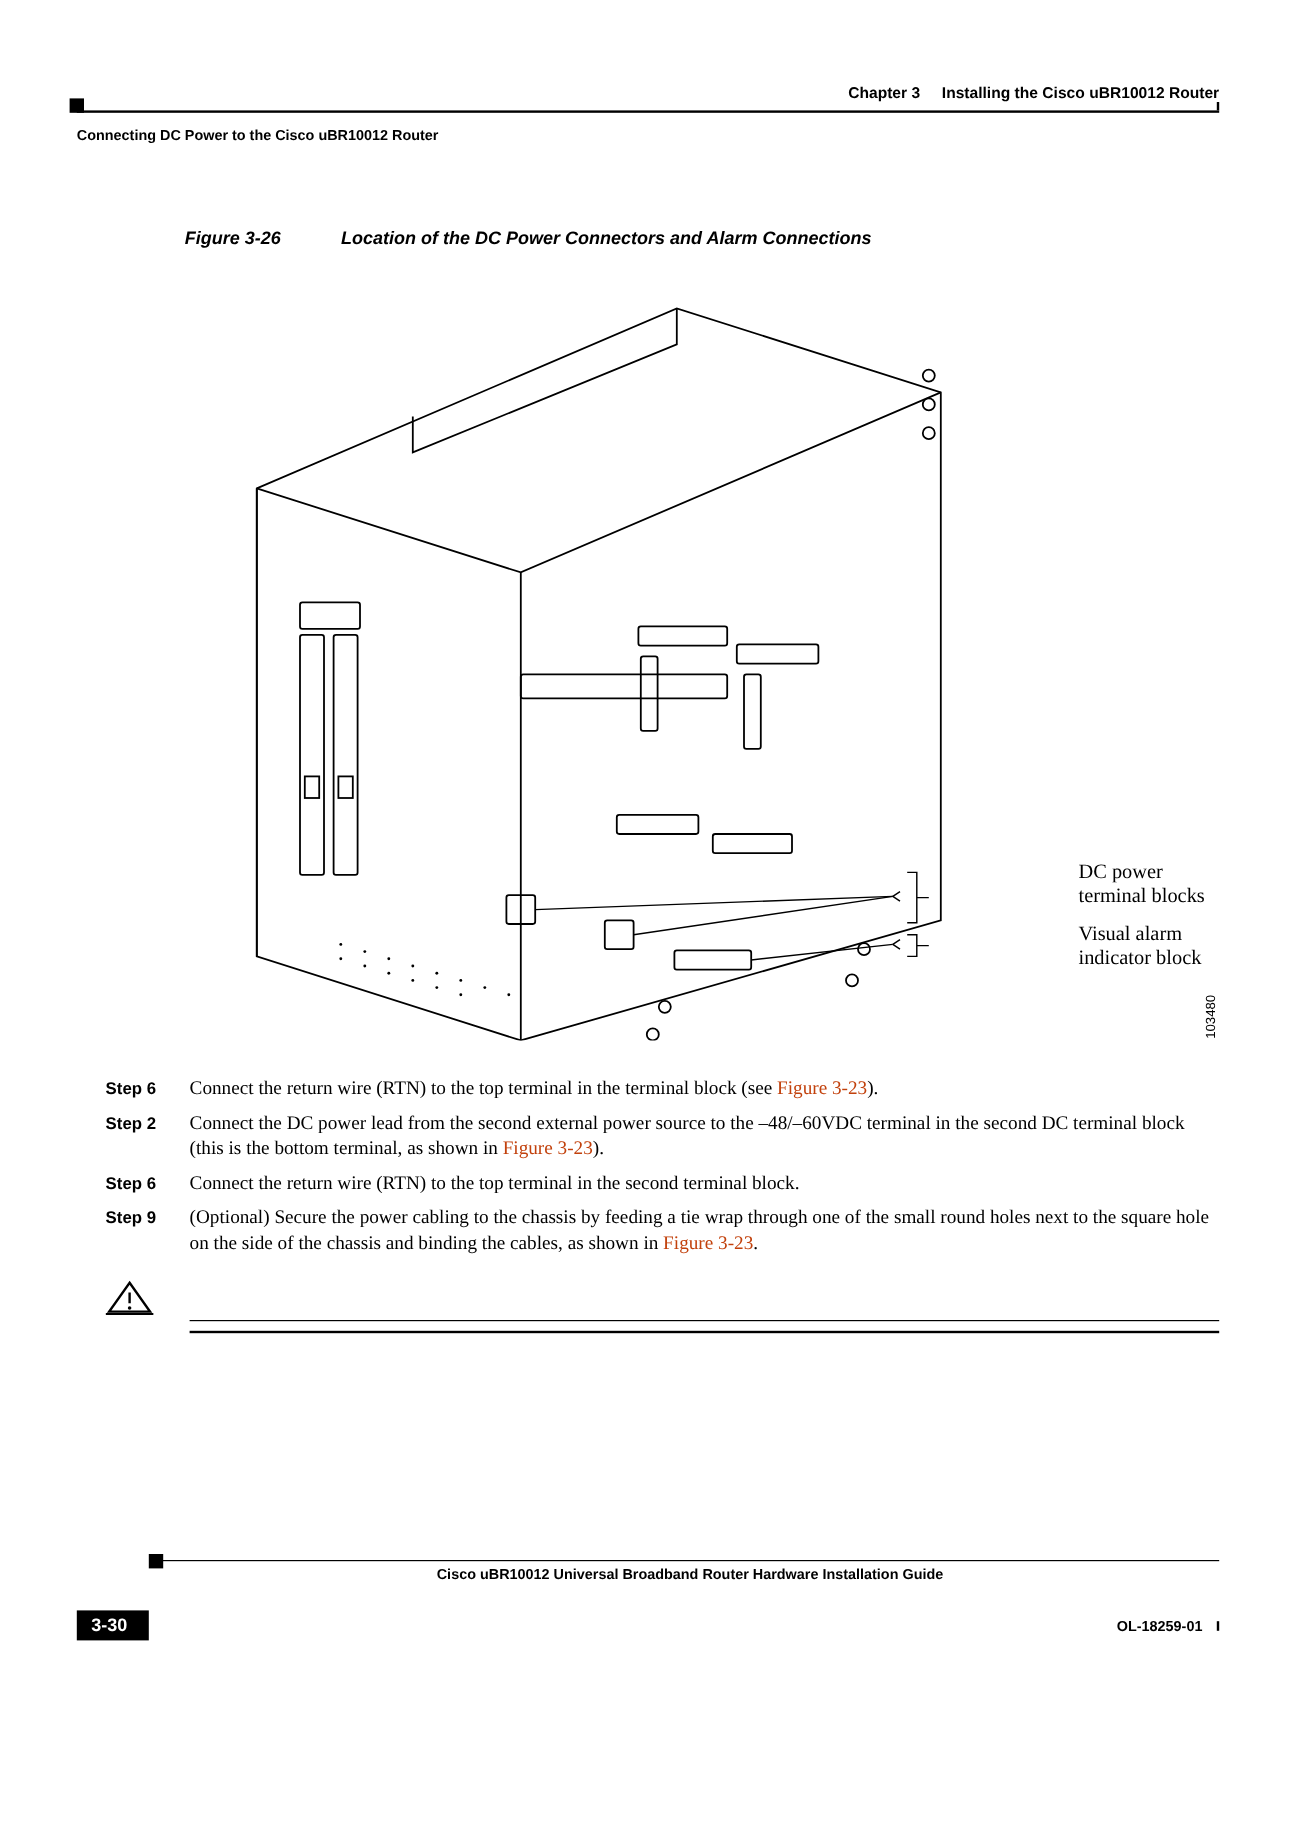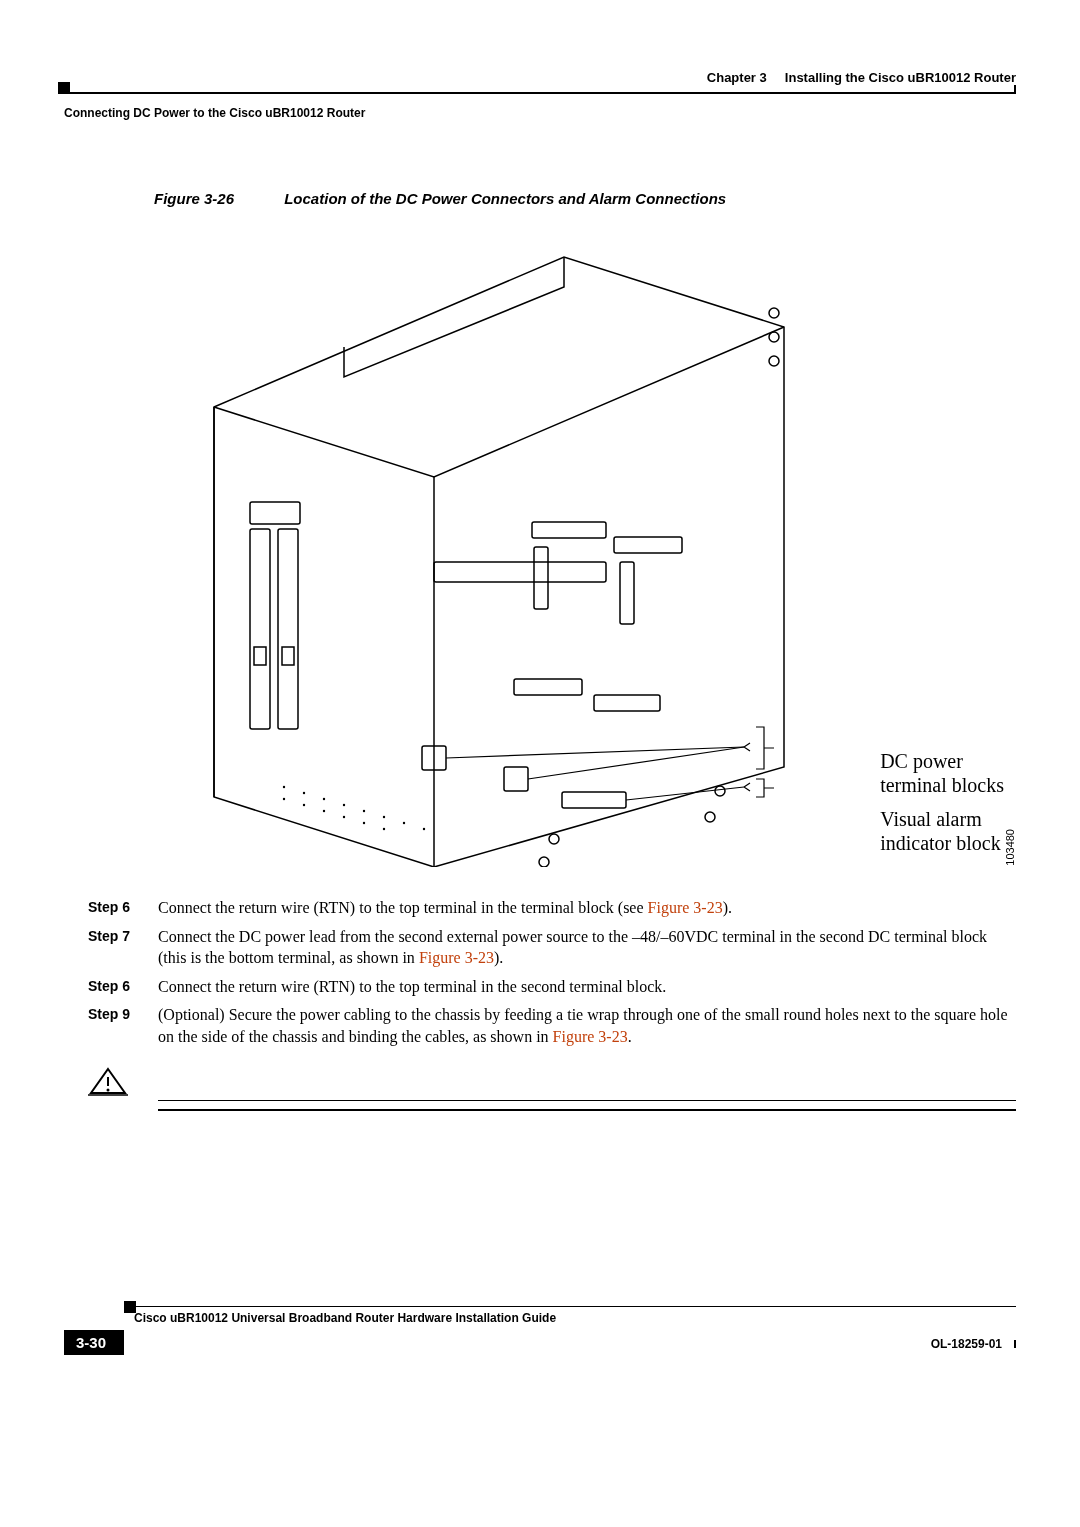--- a/index.html
+++ b/index.html
@@ -75,23 +75,22 @@
     height: 640px;
     margin-left: 90px;
     margin-bottom: 30px;
   }
   .figure-wrap svg { width: 100%; height: 100%; }
 
   .callout-labels {
     position: absolute;
     right: -130px;
     top: 490px;
-    font-size: 20px;
+    font-size: 17px;
     line-height: 1.2;
-    margin-top: 32px;
   }
   .callout-labels .grp { margin-bottom: 10px; }
   .figure-id {
     position: absolute;
     right: -130px;
     top: 602px;
     font-size: 11px;
     transform: rotate(-90deg);
     transform-origin: right top;
     font-family: Arial, sans-serif;
@@ -143,21 +142,22 @@
     font-size: 14px;
     width: 70px;
     flex-shrink: 0;
     padding-top: 1px;
   }
 
   .footer {
     position: absolute;
     left: 64px;
     right: 64px;
-    bottom: 60px;
+    bottom: 48px;
+    text-align: center;
   }
   .footer-bar {
     height: 1.5px;
     background: #000;
     margin-left: 70px;
     position: relative;
   }
   .footer-black-dot {
     position: absolute;
     left: -10px;
@@ -170,21 +170,21 @@
     font-family: Arial, Helvetica, sans-serif;
     font-size: 12px;
     font-weight: bold;
     margin-left: 70px;
     margin-top: 4px;
   }
   .footer-row2 {
     display: flex;
     justify-content: space-between;
     align-items: center;
-    margin-top: 5px;
+    margin-top: 23px;
   }
   .page-num-box {
     background: #000;
     color: #fff;
     font-family: Arial, Helvetica, sans-serif;
     font-weight: bold;
     font-size: 15px;
     padding: 4px 18px 4px 12px;
     display: inline-block;
   }
@@ -312,21 +312,21 @@
   </div>
 
   <div class="step-block">
     <div class="step-label">Step 6</div>
     <div class="step-text">
       <span>Connect the return wire (RTN) to the top terminal in the terminal block (see </span><span class="link">Figure 3-23</span><span>).</span>
     </div>
   </div>
 
   <div class="step-block">
-    <div class="step-label">Step 7</div>
+    <div class="step-label">Step 2</div>
     <div class="step-text">
       <span>Connect the DC power lead from the second external power source to the –48/–60VDC terminal in the second DC terminal block (this is the bottom terminal, as shown in </span><span class="link">Figure 3-23</span><span>).</span>
     </div>
   </div>
 
   <div class="step-block">
     <div class="step-label">Step 6</div>
     <div class="step-text">Connect the return wire (RTN) to the top terminal in the second terminal block.</div>
   </div>
 

